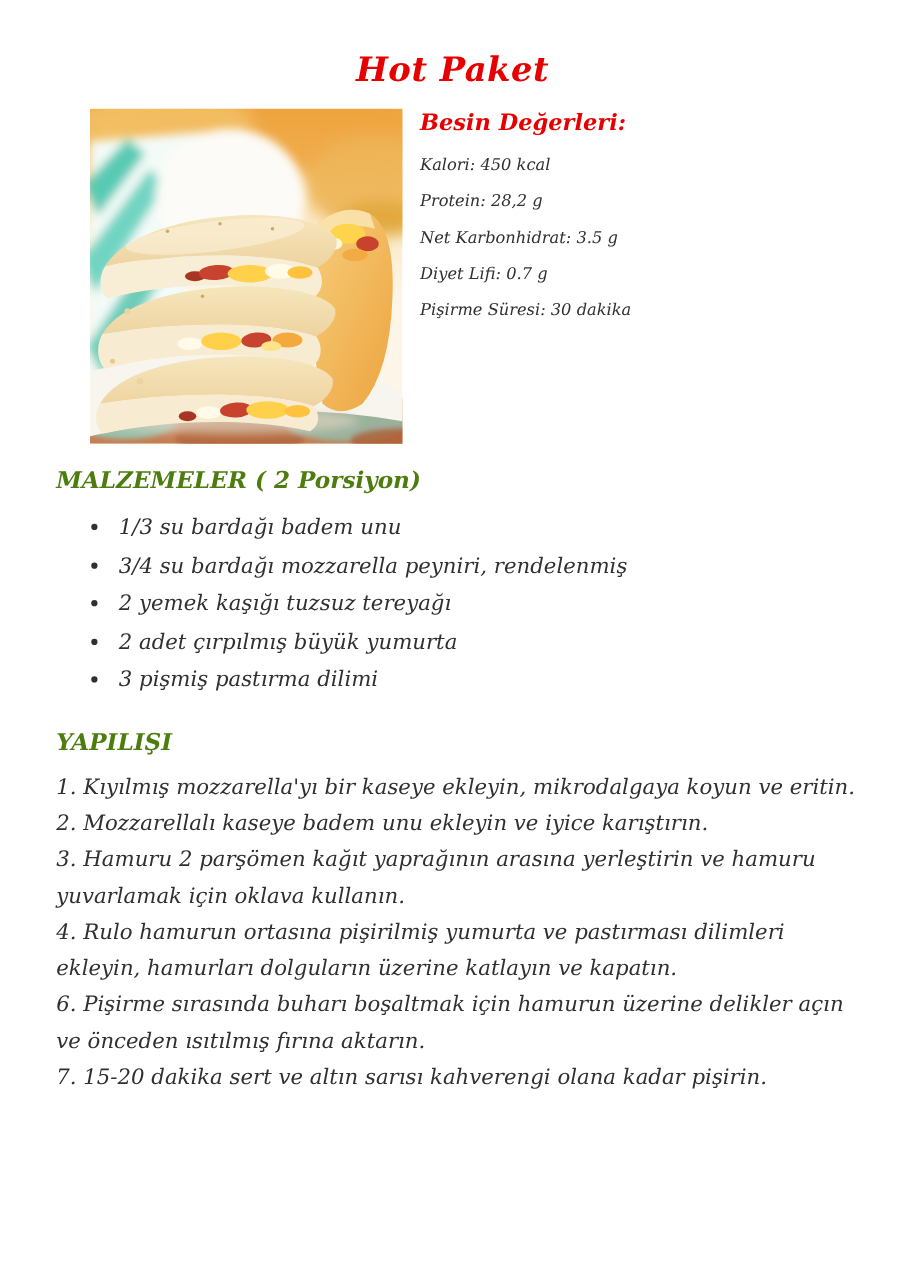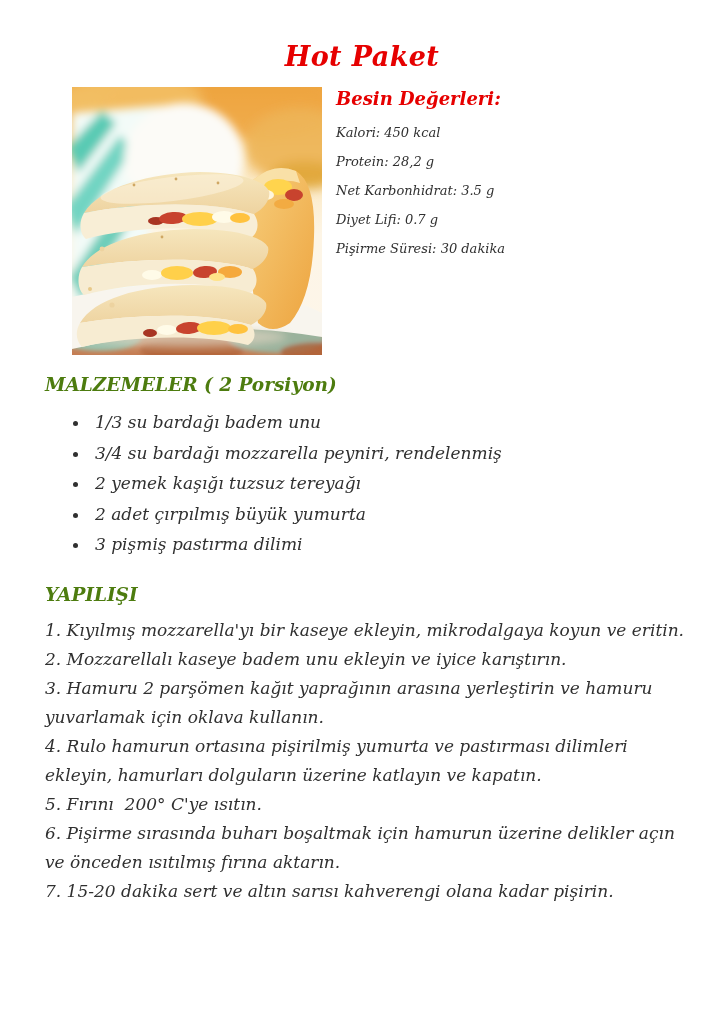--- a/index.html
+++ b/index.html
@@ -172,18 +172,17 @@
     <li>3 pişmiş pastırma dilimi</li>
   </ul>
 
   <h2 class="section-heading yapilisi">YAPILIŞI</h2>
 
   <div class="steps">
     <p>1. Kıyılmış mozzarella'yı bir kaseye ekleyin, mikrodalgaya koyun ve eritin.</p>
     <p>2. Mozzarellalı kaseye badem unu ekleyin ve iyice karıştırın.</p>
     <p>3. Hamuru 2 parşömen kağıt yaprağının arasına yerleştirin ve hamuru yuvarlamak için oklava kullanın.</p>
     <p>4. Rulo hamurun ortasına pişirilmiş yumurta ve pastırması dilimleri ekleyin, hamurları dolguların üzerine katlayın ve kapatın.</p>
-    <p>5. Fırını  200° C'ye ısıtın.</p>
     <p>6. Pişirme sırasında buharı boşaltmak için hamurun üzerine delikler açın ve önceden ısıtılmış fırına aktarın.</p>
     <p>7. 15-20 dakika sert ve altın sarısı kahverengi olana kadar pişirin.</p>
   </div>
 
 </div>
 
 </body></html>

